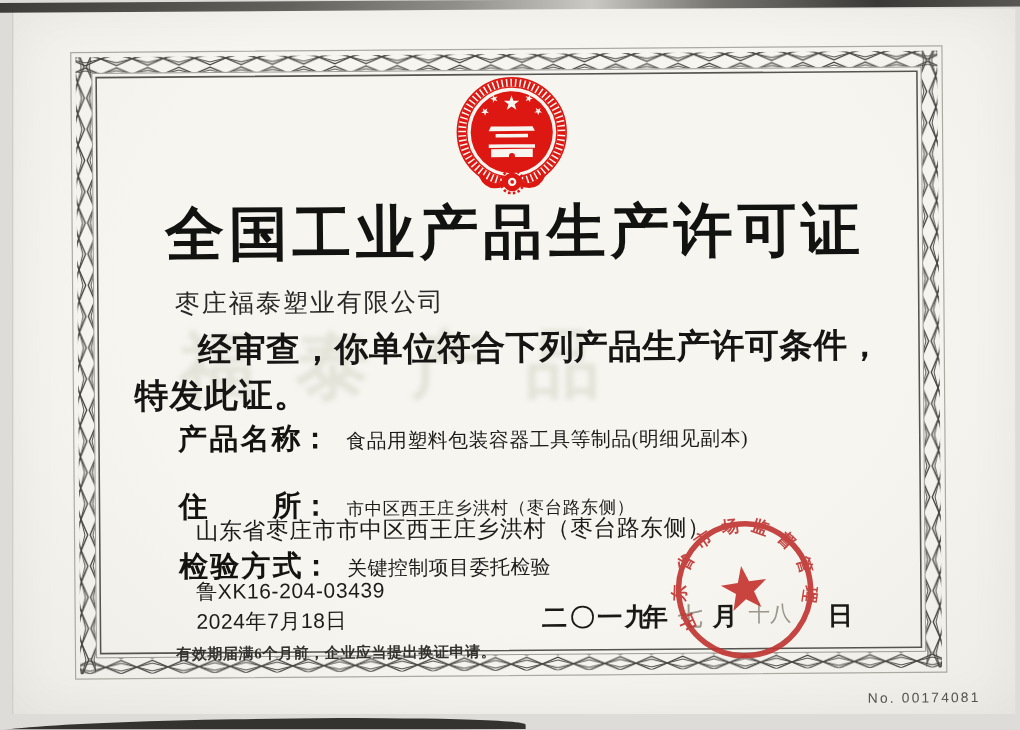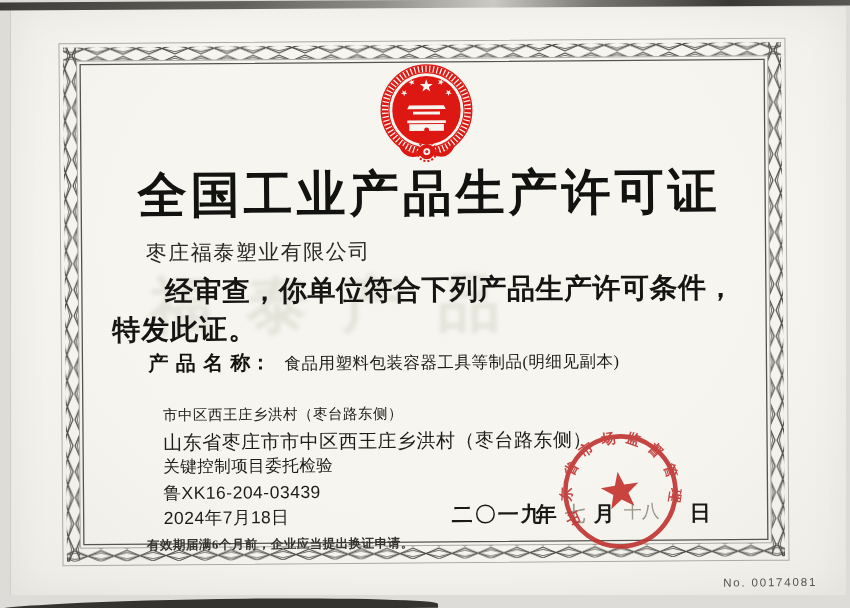--- a/index.html
+++ b/index.html
@@ -52,21 +52,21 @@
     letter-spacing:1px;color:#161513;white-space:nowrap;
   }
   .watermark{
     position:absolute;left:150px;top:262px;width:600px;z-index:0;
     font-size:62px;font-weight:700;letter-spacing:34px;white-space:nowrap;
     color:#c9cbba;opacity:.42;filter:blur(2px);
   }
 
   .row{position:absolute;left:148px;display:flex;align-items:baseline;white-space:nowrap;z-index:2;}
   .r0{top:348px;} .r1{top:404px;} .r2{top:428px;} .r3{top:454px;} .r4{top:479px;} .r5{top:504px;}
-  .flabel{font-size:20px;font-weight:700;color:#14130f;}
+  .flabel{font-size:24px;font-weight:700;color:#14130f;}
   .flabel-text{display:inline-block;width:102px;text-align:justify;text-align-last:justify;}
   .fcolon{font-weight:700;}
   .fvalue{padding-left:14px;color:#1d1c19;letter-spacing:0.5px;}
   .v0{font-size:16.5px;} .v1{font-size:14.5px;} .v2{font-size:19px;}
   .v3{font-size:16.5px;} .v4{font-size:17.5px;font-family:"Liberation Sans","DejaVu Sans",sans-serif;}
   .v5{font-size:17.5px;font-family:"Liberation Sans","DejaVu Sans",sans-serif;}
 
   .dateline{position:absolute;left:450px;top:501px;width:280px;height:28px;font-size:21px;font-weight:700;color:#1a1915;z-index:2;}
   .dateline span{position:absolute;top:0;}
   .d-year{left:0;letter-spacing:2px;}
@@ -162,26 +162,28 @@
     <div class="company">枣庄福泰塑业有限公司</div>
 
     <div class="stmt1">经审查，你单位符合下列产品生产许可条件，</div>
     <div class="stmt2">特发此证。</div>
 
     <div class="row r0">
       <span class="flabel"><span class="flabel-text">产品名称</span><span class="fcolon">：</span></span>
       <span class="fvalue v0">食品用塑料包装容器工具等制品(明细见副本)</span>
     </div>
     <div class="row r1">
+      <span class="flabel"><span class="flabel-text">住所</span><span class="fcolon">：</span></span>
       <span class="fvalue v1">市中区西王庄乡洪村（枣台路东侧）</span>
     </div>
     <div class="row r2">
       <span class="fvalue v2">山东省枣庄市市中区西王庄乡洪村（枣台路东侧）</span>
     </div>
     <div class="row r3">
+      <span class="flabel"><span class="flabel-text">检验方式</span><span class="fcolon">：</span></span>
       <span class="fvalue v3">关键控制项目委托检验</span>
     </div>
     <div class="row r4">
       <span class="fvalue v4">鲁XK16-204-03439</span>
     </div>
     <div class="row r5">
       <span class="fvalue v5">2024年7月18日</span>
     </div>
 
     <div class="dateline">

